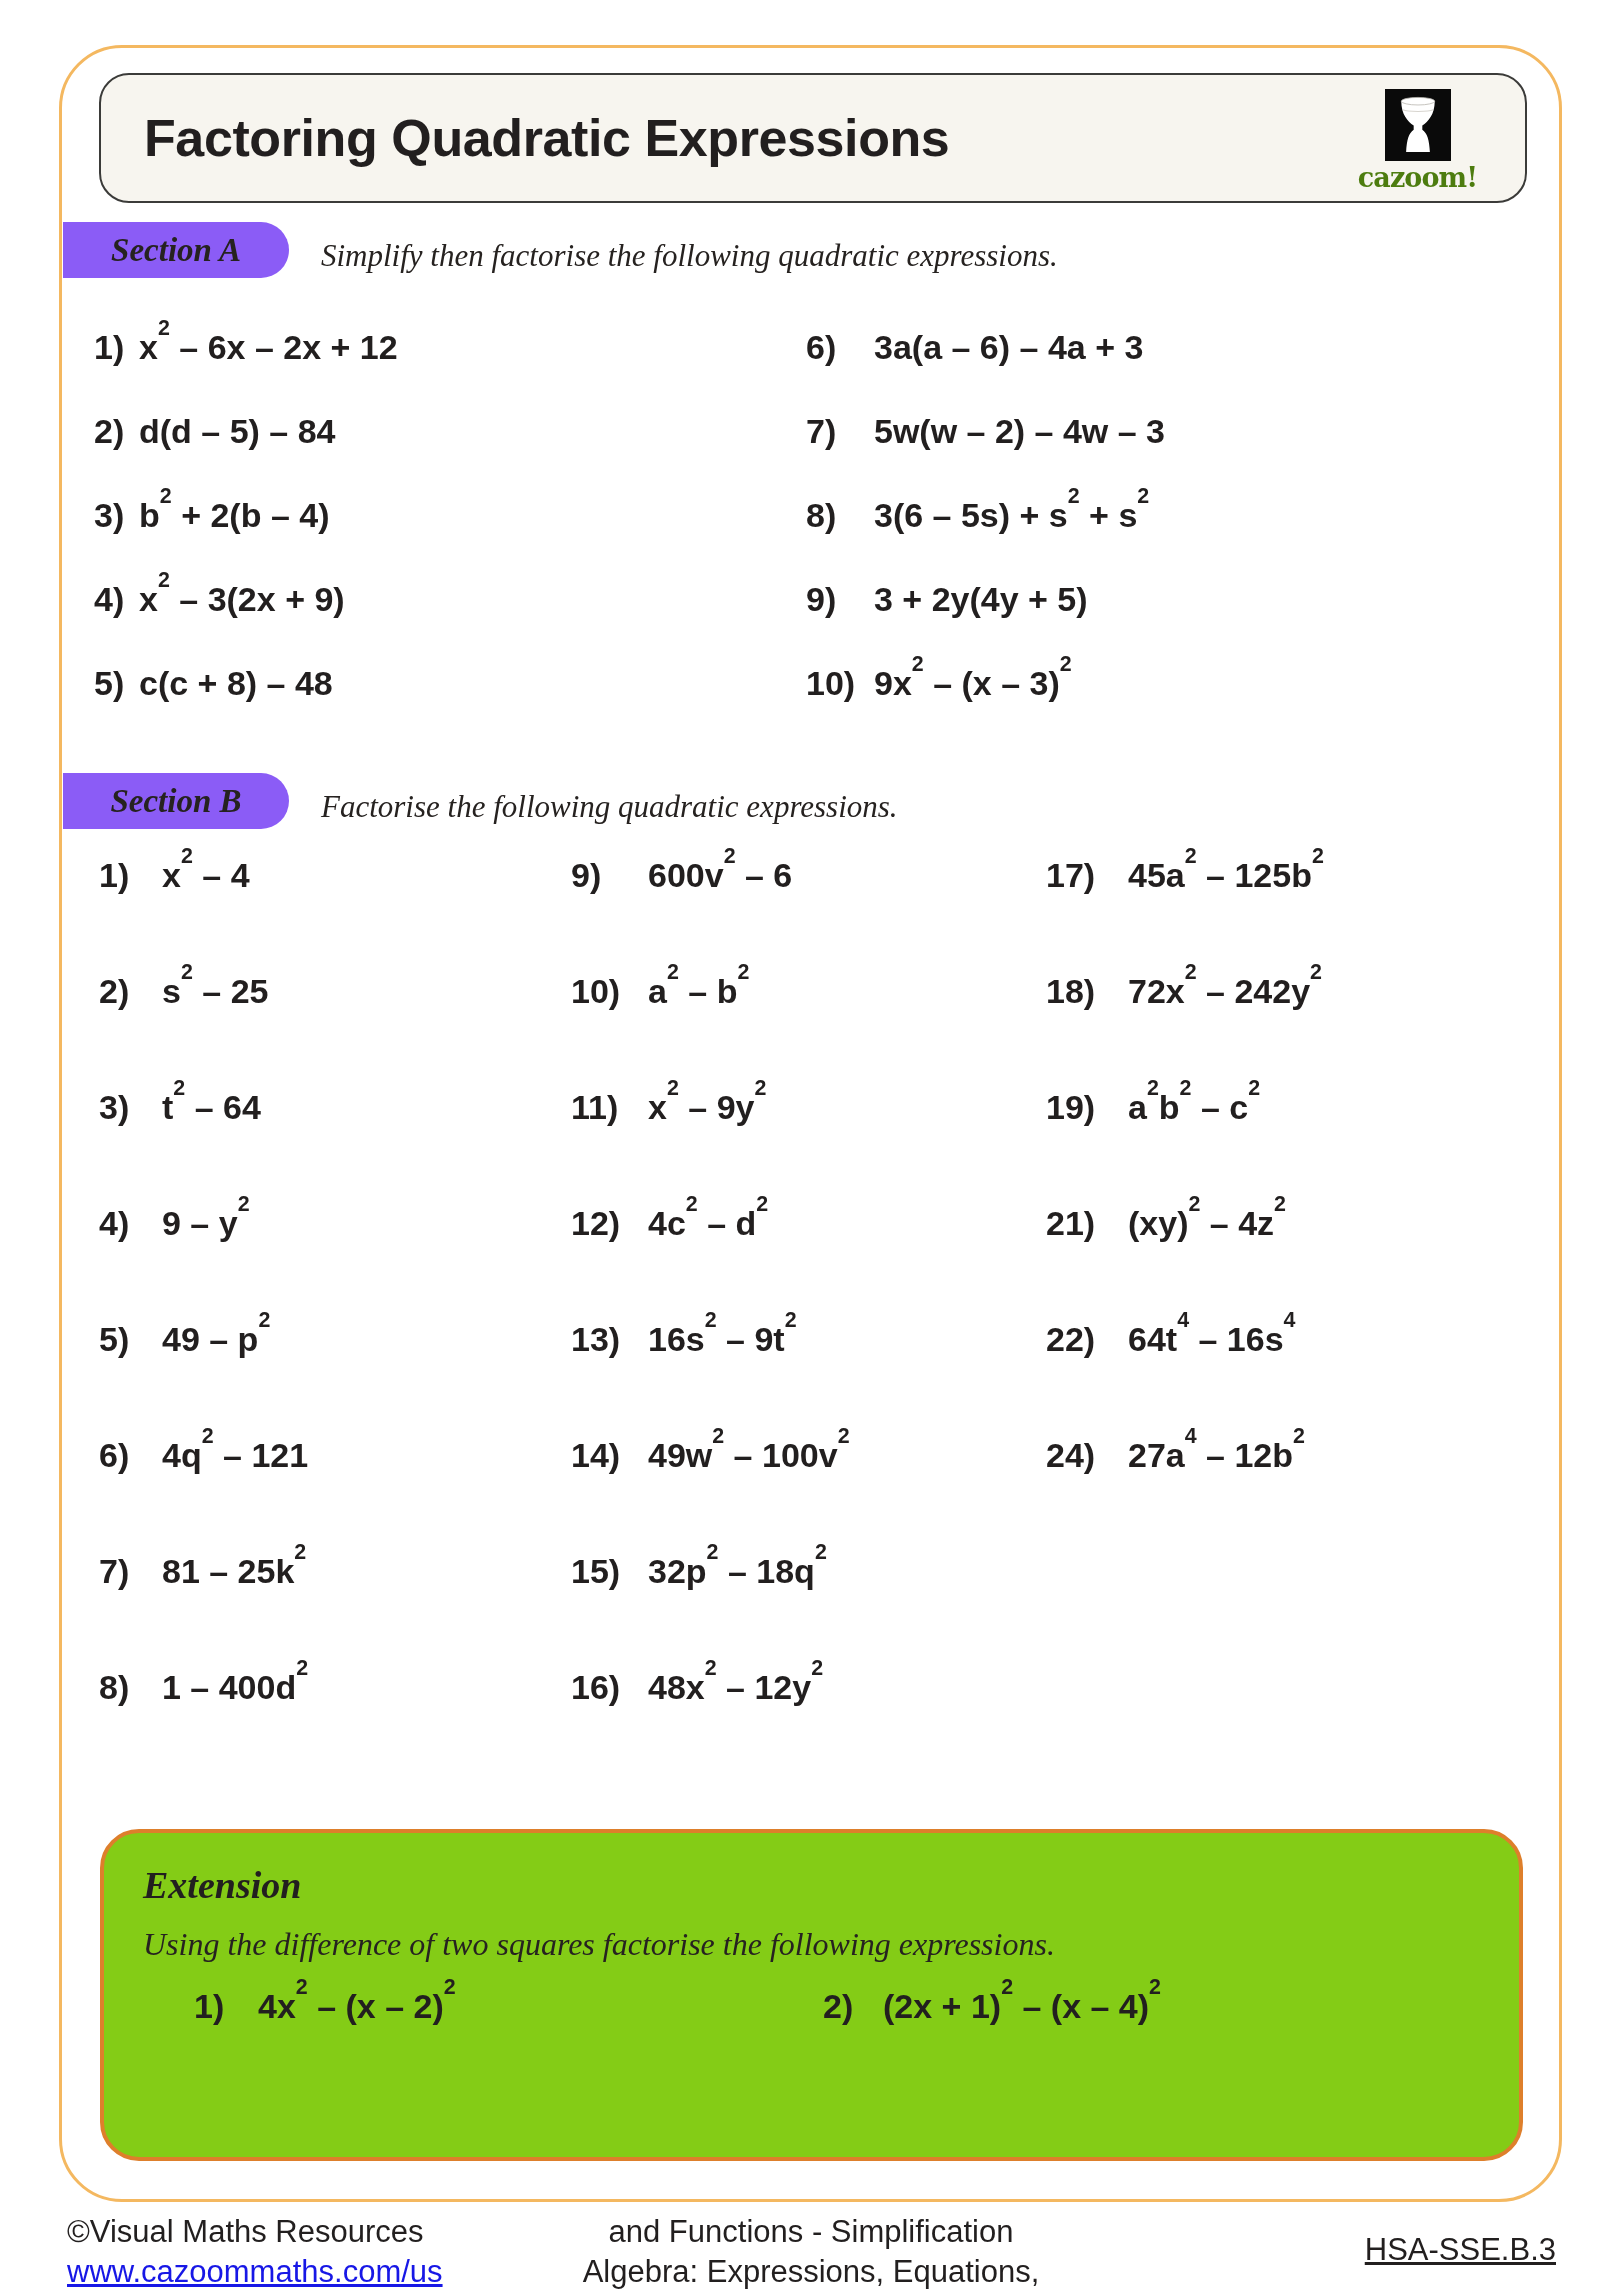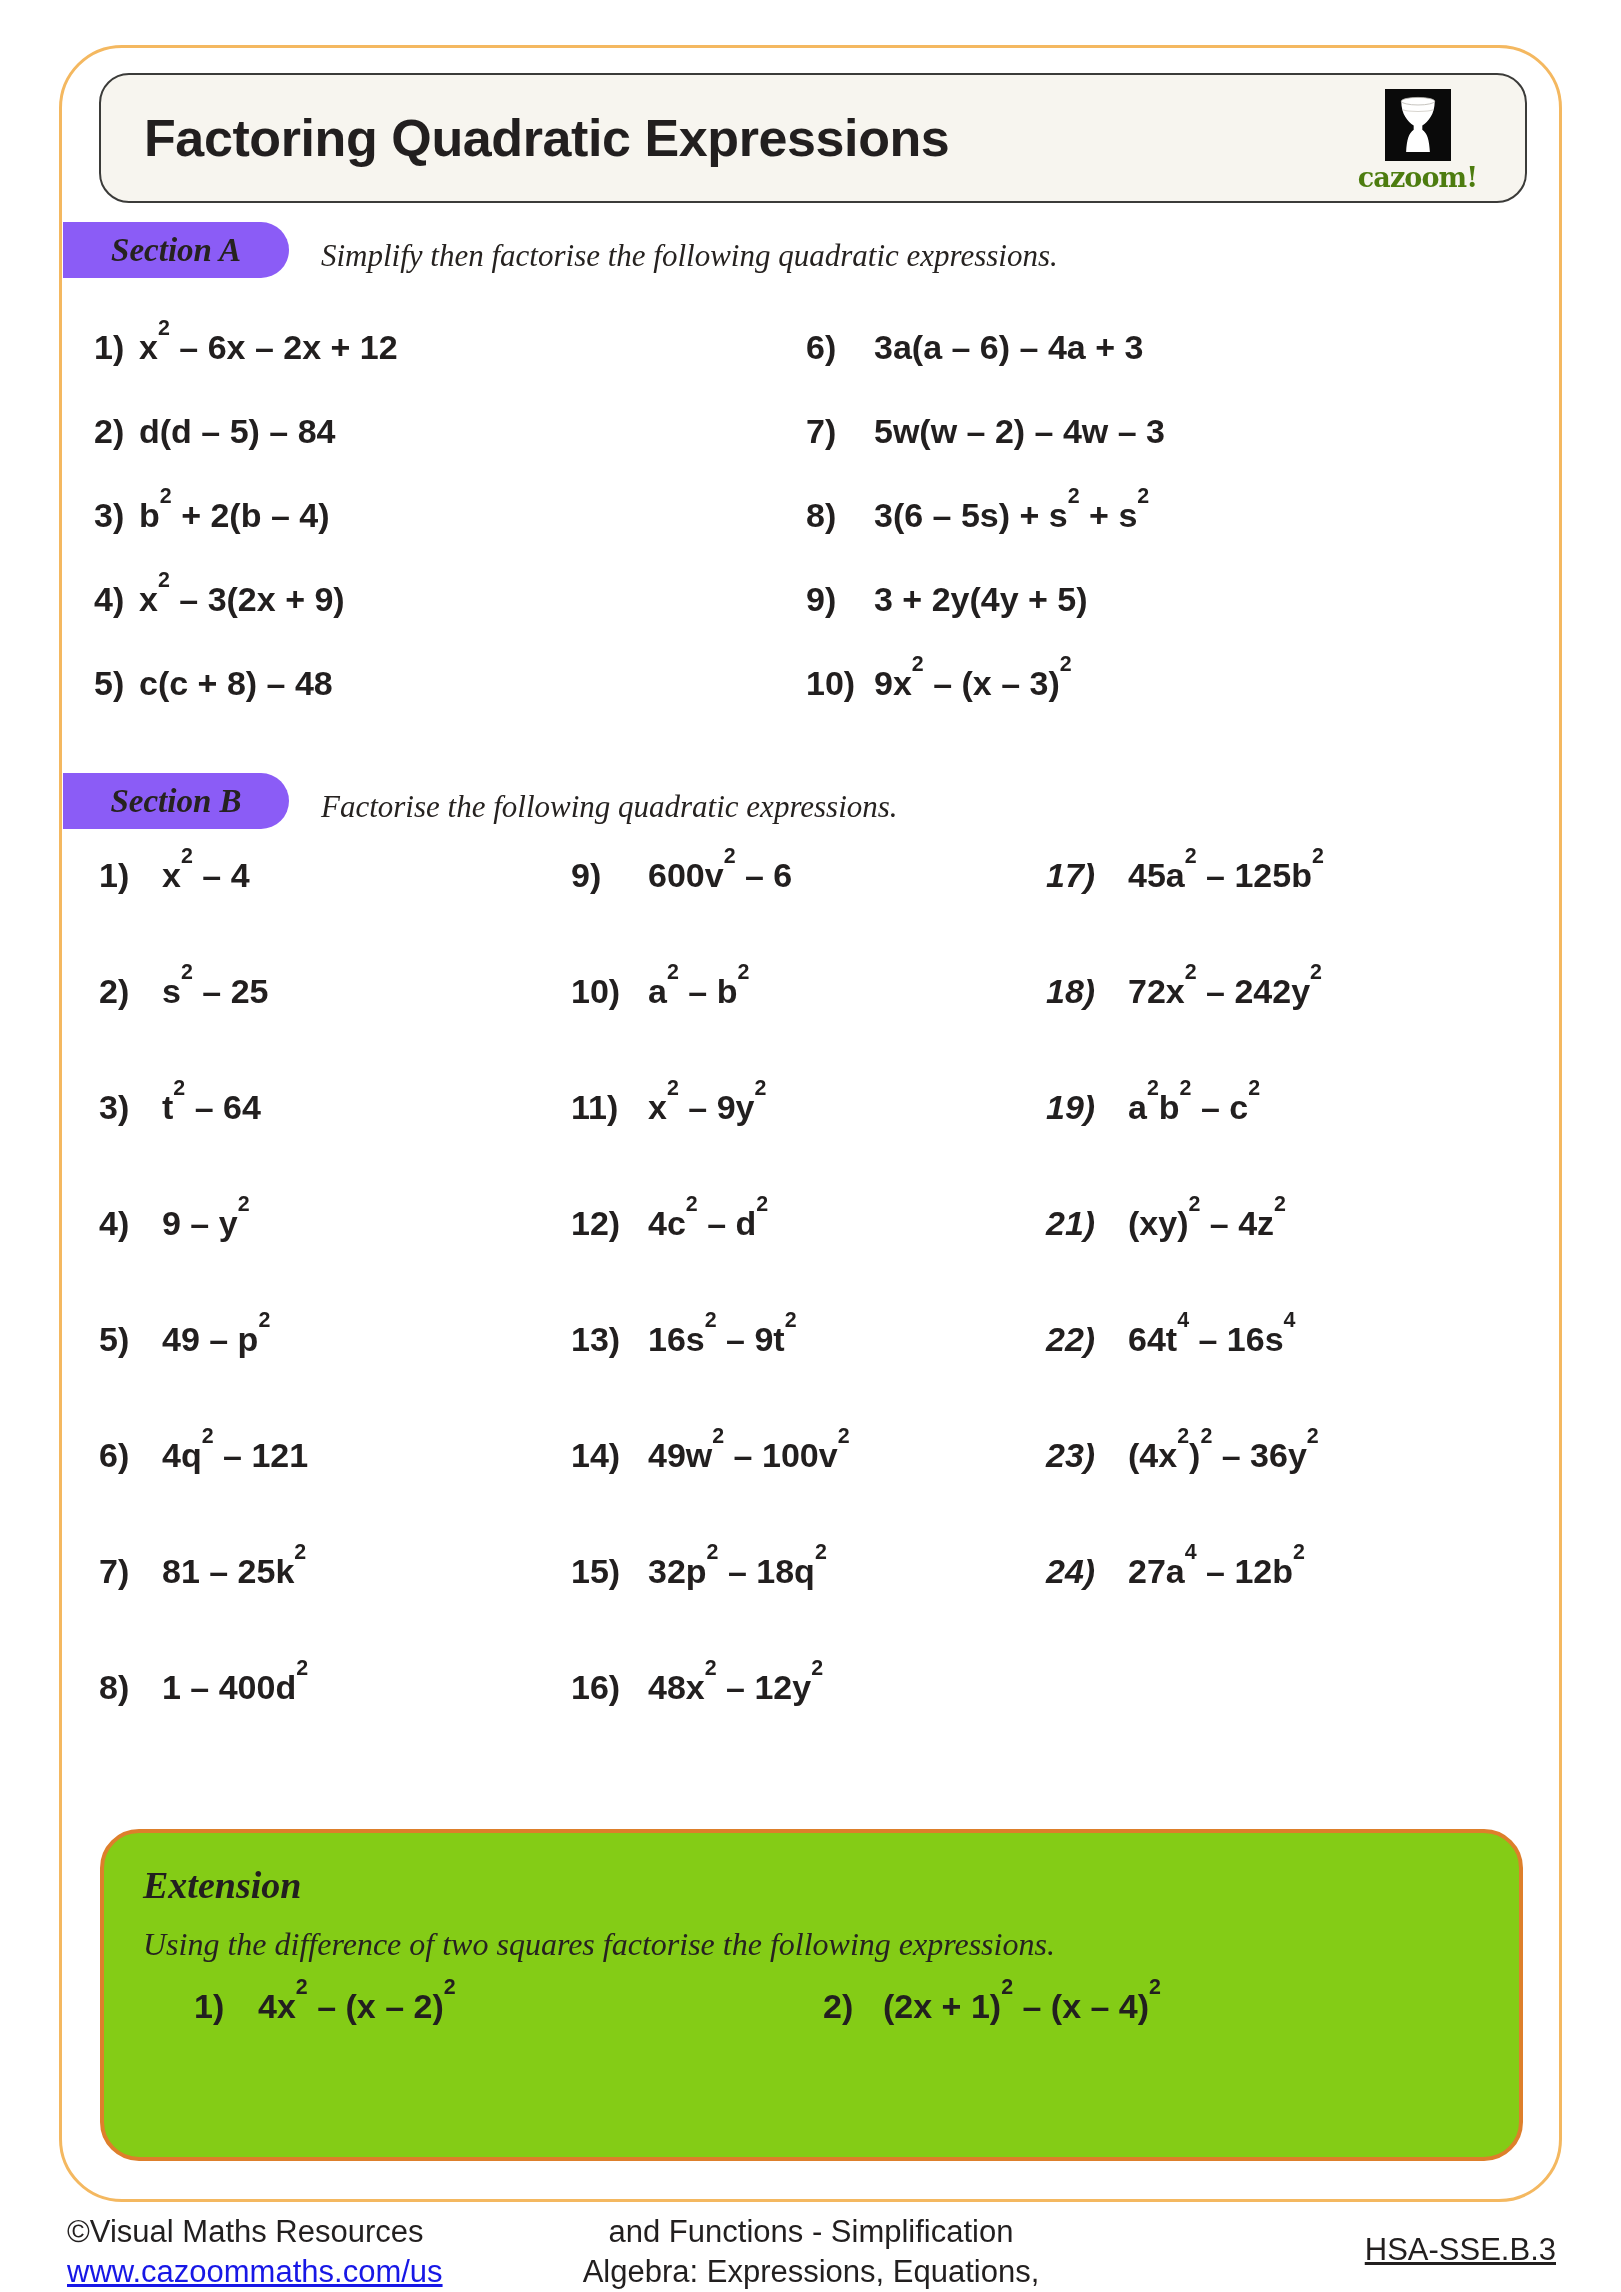--- a/index.html
+++ b/index.html
@@ -41,21 +41,21 @@
   .col{position:absolute;display:flex;flex-direction:column;}
   .q{display:flex;align-items:flex-start;font-size:34px;line-height:1.15;font-weight:bold;}
   .colA .q{height:84px;}
   .colB .q{height:116px;}
   .qnum{flex:0 0 auto;}
   .qexpr{white-space:nowrap;}
   .colA1{left:94px;top:328px;} .colA1 .qnum{width:45px;}
   .colA2{left:806px;top:328px;} .colA2 .qnum{width:68px;}
   .colB1{left:99px;top:856px;} .colB1 .qnum{width:63px;}
   .colB2{left:571px;top:856px;} .colB2 .qnum{width:77px;}
-  .colB3{left:1046px;top:856px;}.colB3 .qnum{width:82px;font-style:italic;}
+  .colB3{left:1046px;top:856px;}.colB3 .qnum{width:82px;}
   .math sup{font-size:63%;line-height:0;position:relative;top:-0.55em;}
   
   .extension-box{
     position:absolute;left:100px;top:1829px;width:1415px;height:324px;
     background:#84cc16;border:4.5px solid #DE7F2B;border-radius:39px;
   }
   .ext-title{
     position:absolute;left:39px;top:30px;
     font-family:"Liberation Serif",serif;font-style:italic;font-weight:bold;font-size:38px;color:#221f1f;
   }
@@ -229,24 +229,20 @@
     </div>
   <div class="q">
       <span class="qnum">21)</span>
       <span class="qexpr math">(xy)<sup>2</sup> – 4z<sup>2</sup></span>
     </div>
   <div class="q">
       <span class="qnum">22)</span>
       <span class="qexpr math">64t<sup>4</sup> – 16s<sup>4</sup></span>
     </div>
   <div class="q">
-      <span class="qnum">23)</span>
-      <span class="qexpr math">(4x<sup>2</sup>)<sup>2</sup> – 36y<sup>2</sup></span>
-    </div>
-  <div class="q">
       <span class="qnum">24)</span>
       <span class="qexpr math">27a<sup>4</sup> – 12b<sup>2</sup></span>
     </div>
 </div>
 
 <div class="extension-box">
   <div class="ext-title">Extension</div>
   <div class="ext-instruction">Using the difference of two squares factorise the following expressions.</div>
   <div class="q ext-q ext-q1">
       <span class="qnum">1)</span>

